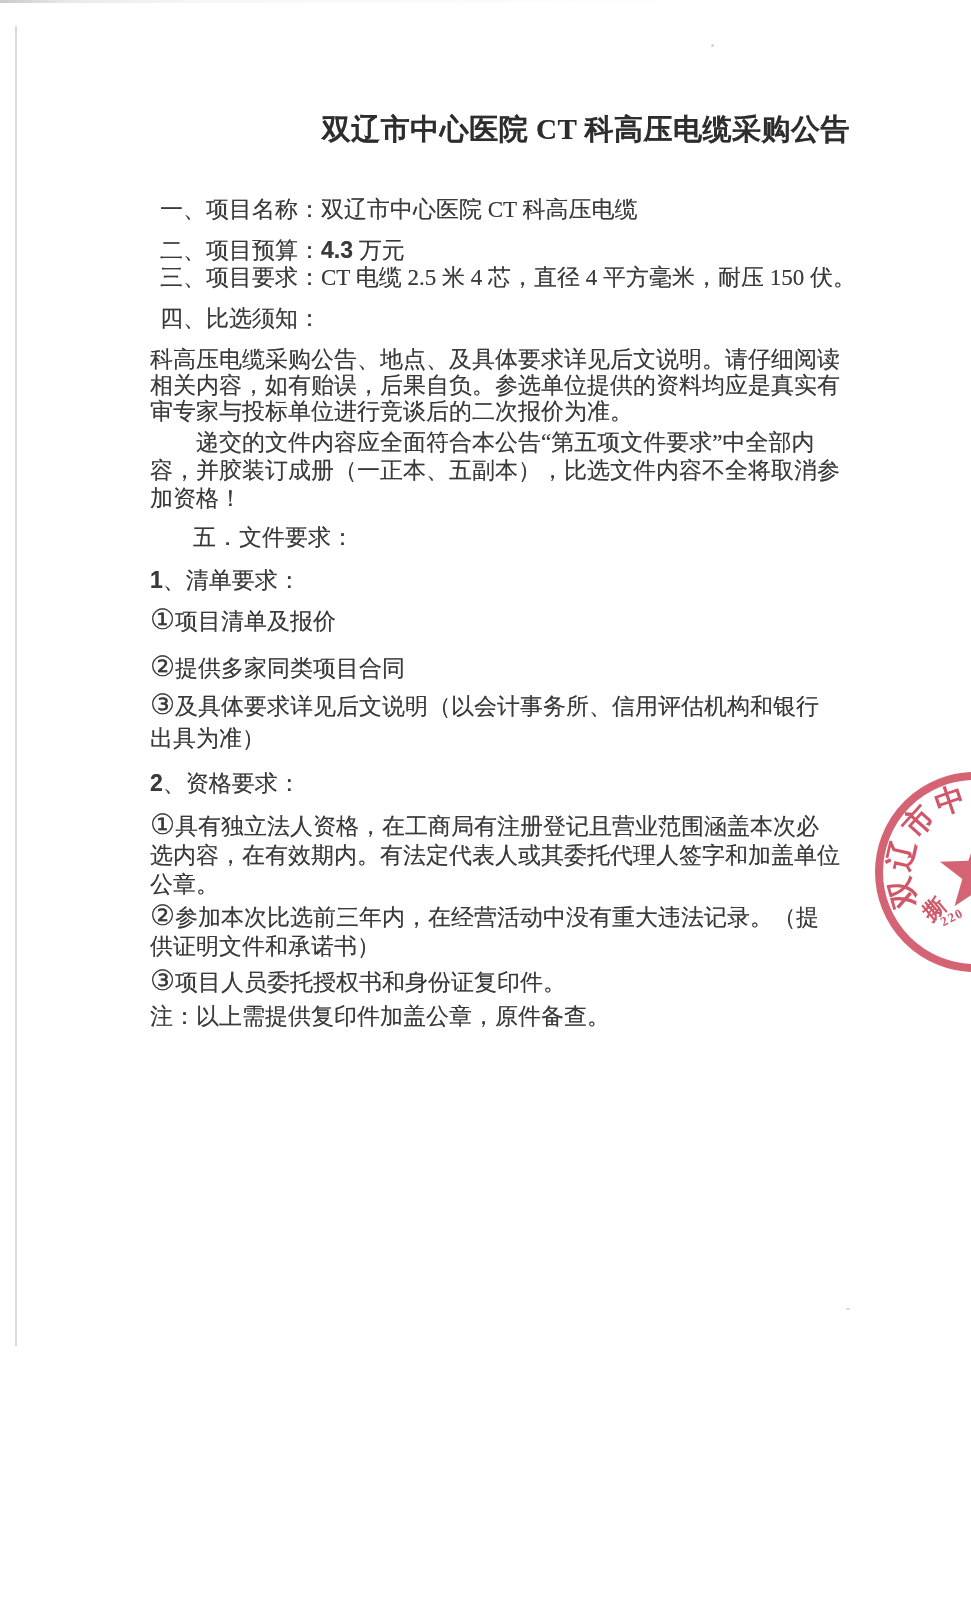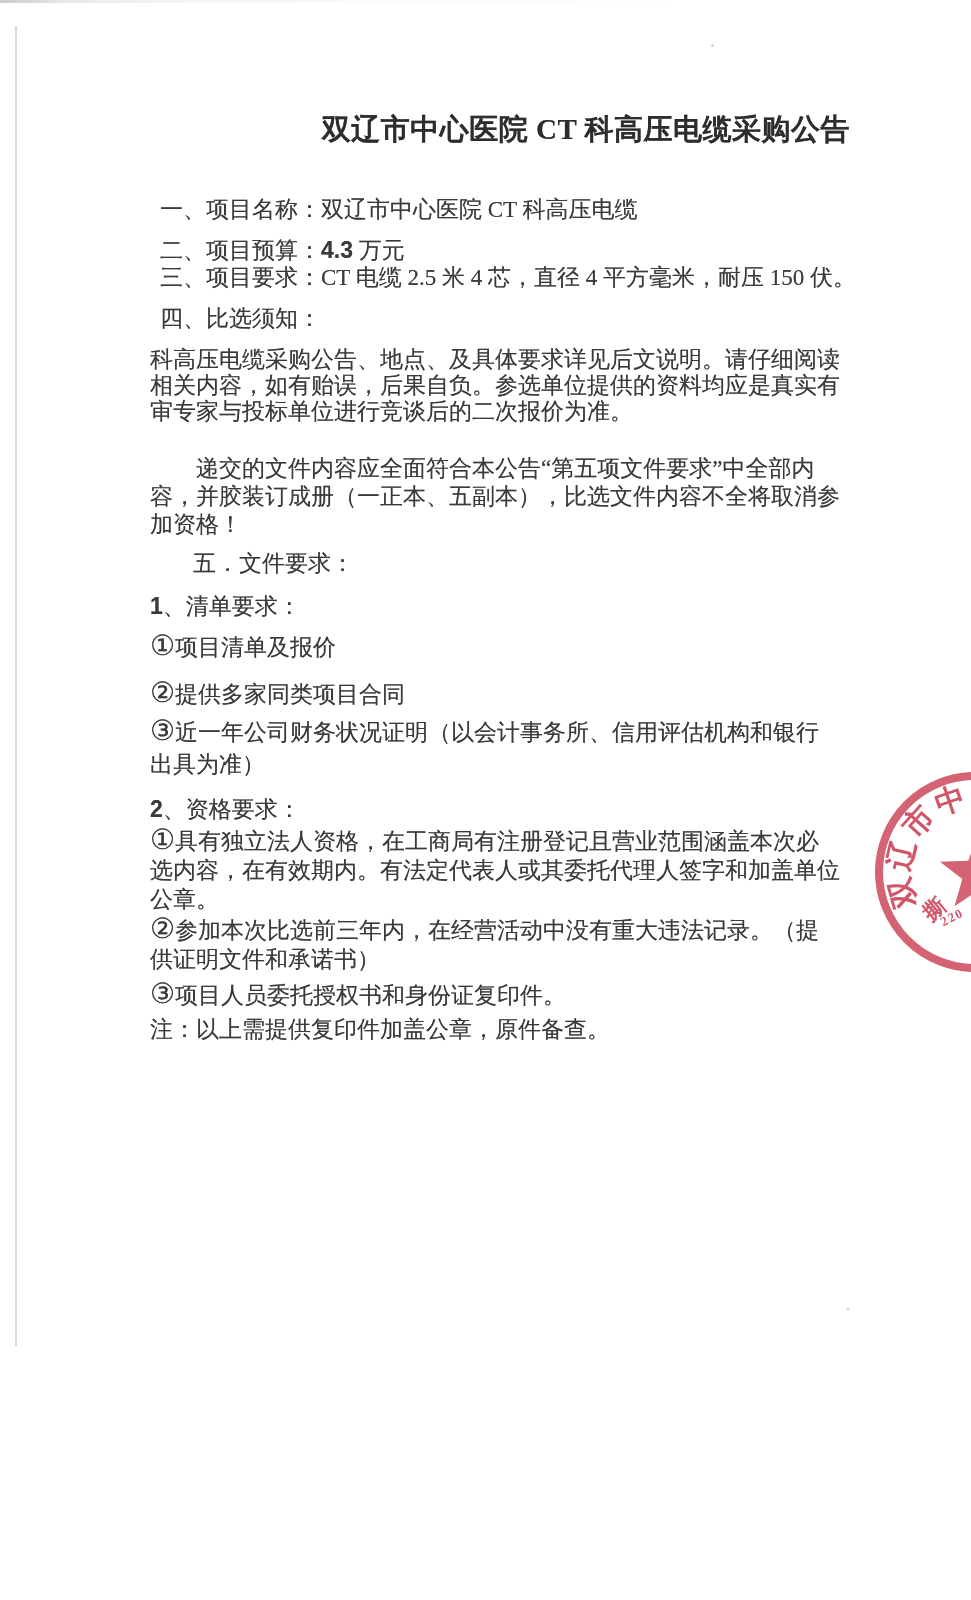--- a/index.html
+++ b/index.html
@@ -34,31 +34,31 @@
     white-space:nowrap;
   }
   .item{padding-left:10px;}
   .item-name{margin-top:46px;}
   .item-budget{margin-top:12px;}
   .item-req{margin-top:-1px;}
   .item-notice{margin-top:13px;}
   .num-bold{font-family:"Liberation Sans","DejaVu Sans",sans-serif;font-weight:700;}
   .intro-line{margin-top:32px;padding-left:56px;}
   .para1{margin-top:14px;line-height:26px;}
-  .para2{margin-top:30px;line-height:28px;}
+  .para2{margin-top:4px;line-height:28px;}
   .para2 .pline-indent{padding-left:46px;}
   .sec5-heading{margin-top:11px;margin-left:43px;}
   .list-heading{margin-top:14px;}
   .circ-item{line-height:34px;}
   .circ-item .marker{font-size:28px;}
   .li1-1{margin-top:8px;}
   .li1-2{margin-top:11px;}
   .li1-3{margin-top:3px;line-height:32px;}
   .list2-heading{}
-  .li2-1{margin-top:1px;line-height:29px;}
+  .li2-1{margin-top:14px;line-height:29px;font-family:Liberation Mono, monospace;}
   .li2-2{margin-top:0px;line-height:29px;}
   .li2-3{margin-top:3px;line-height:34px;}
   .note-line{margin-top:3px;}
   .seal{
     position:absolute;left:840px;top:730px;width:135px;height:270px;
     opacity:.9;
   }
   .seal text{
     font-family:"Liberation Serif","DejaVu Serif",serif;
     font-weight:700;
@@ -104,21 +104,21 @@
 
   <div class="circ-item li1-1">
     <div class="line"><span class="marker">①</span><span>项目清单及报价</span></div>
   </div>
 
   <div class="circ-item li1-2">
     <div class="line"><span class="marker">②</span><span>提供多家同类项目合同</span></div>
   </div>
 
   <div class="circ-item li1-3">
-    <div class="line"><span class="marker">③</span><span>近一年公司财务状况证明（以会计事务所、信用评估机构和银行</span></div>
+    <div class="line"><span class="marker">③</span><span>及具体要求详见后文说明（以会计事务所、信用评估机构和银行</span></div>
     <div class="line">出具为准）</div>
   </div>
 
   <div class="line list-heading list2-heading"><span class="num-bold">2</span><span>、</span><span>资格要求：</span></div>
 
   <div class="circ-item li2-1">
     <div class="line"><span class="marker">①</span><span>具有独立法人资格，在工商局有注册登记且营业范围涵盖本次必</span></div>
     <div class="line">选内容，在有效期内。有法定代表人或其委托代理人签字和加盖单位</div>
     <div class="line">公章。</div>
   </div>

